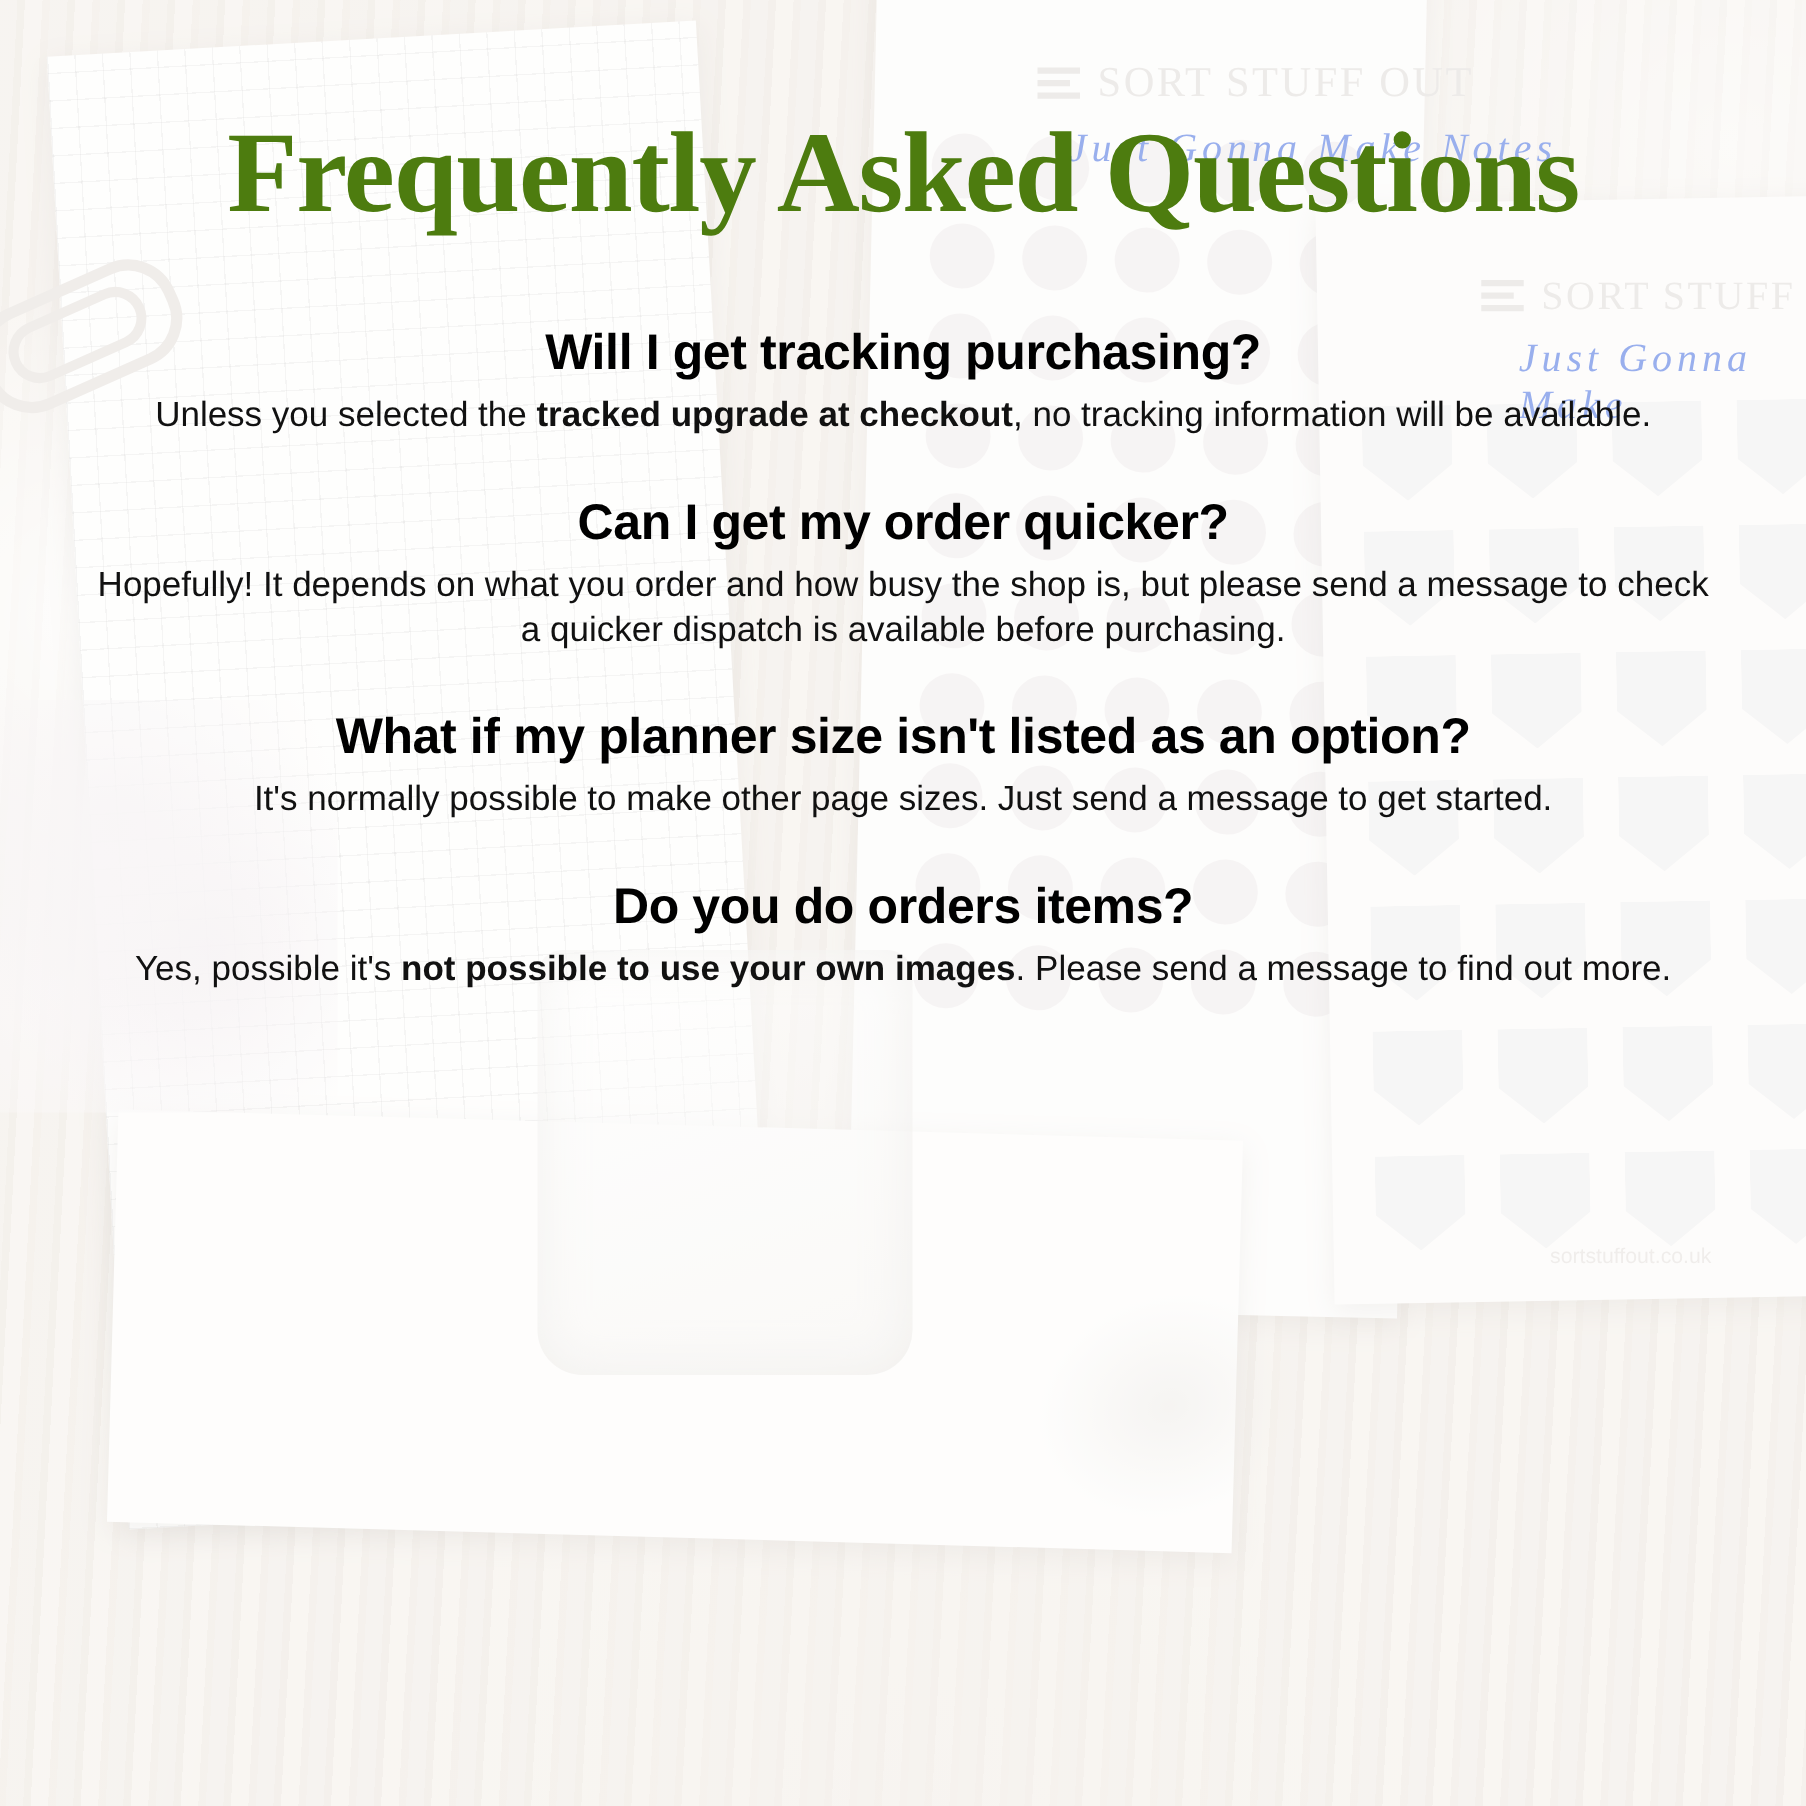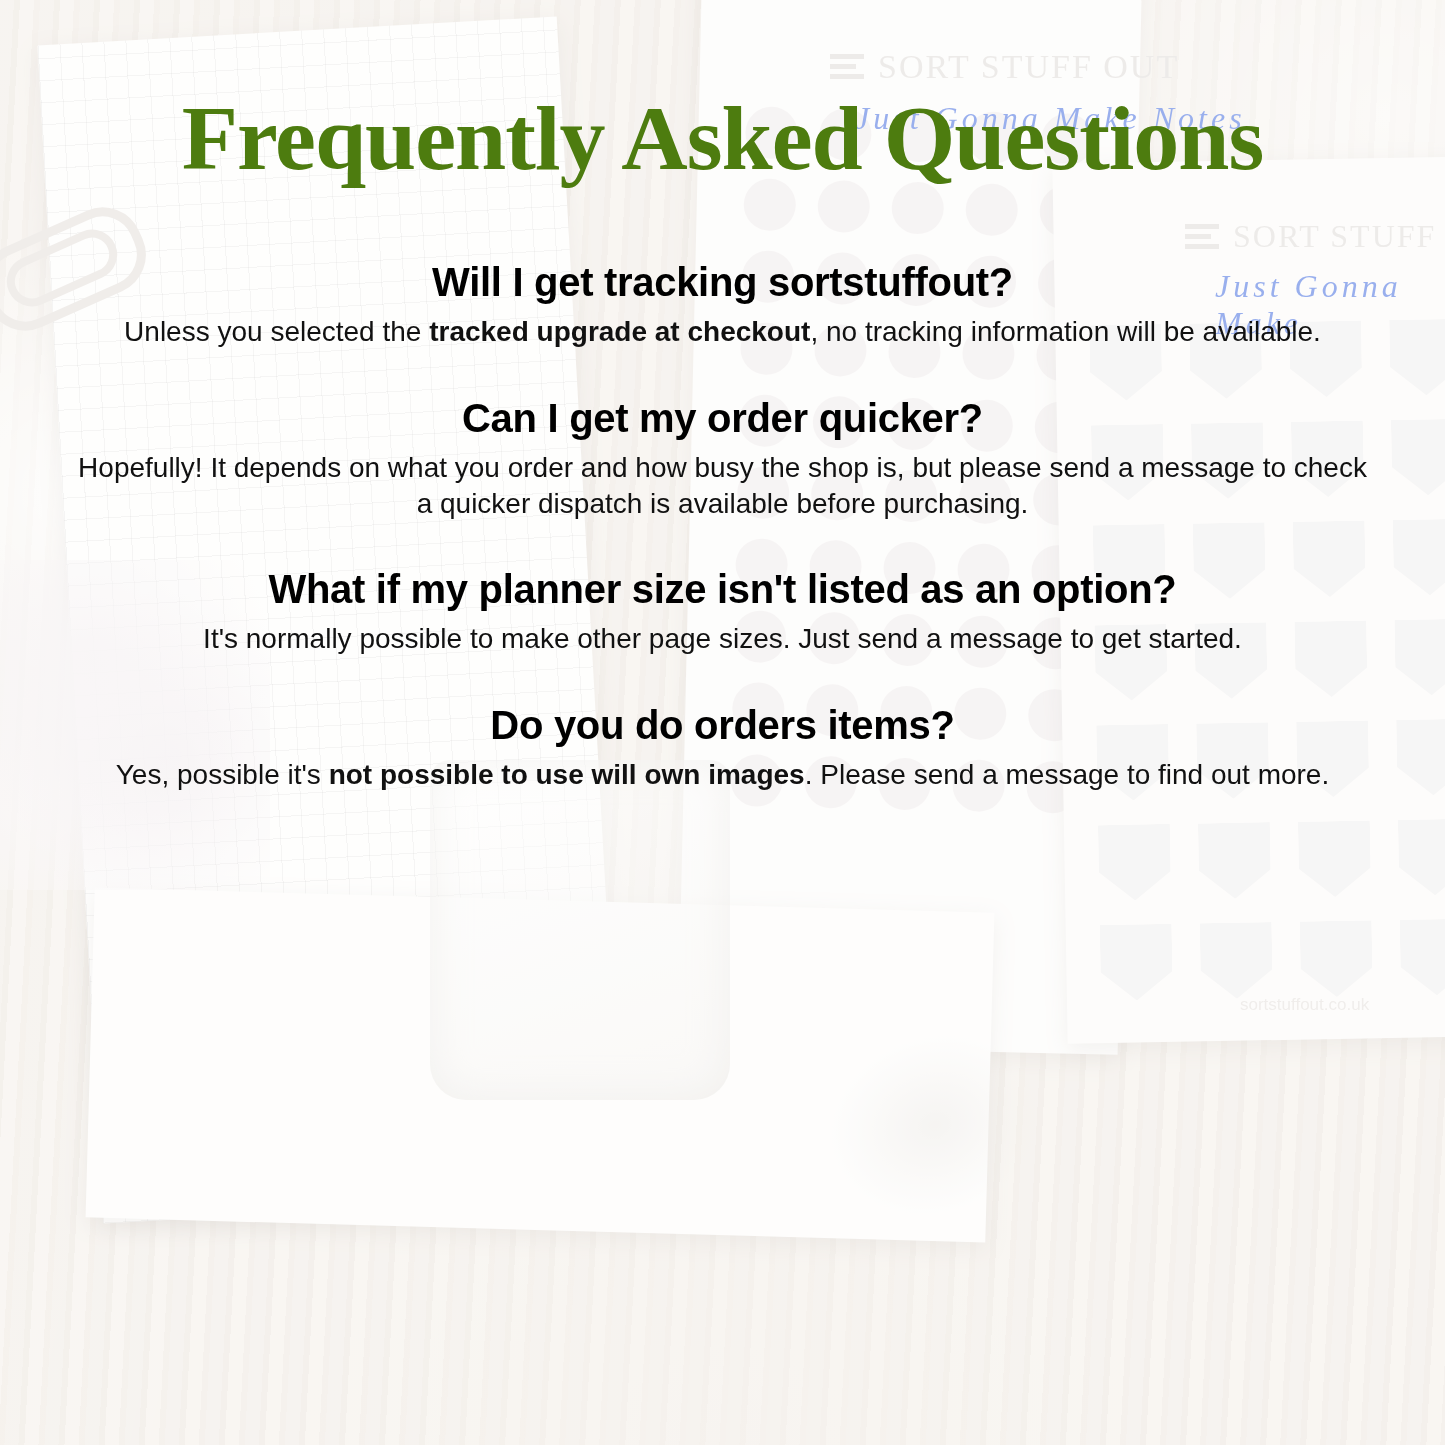--- a/index.html
+++ b/index.html
@@ -384,31 +384,31 @@
   <div class="jar"></div>
   <div class="leaf"></div>
 
   <div class="veil"></div>
 
   <div class="content">
     <h1 class="main-title">Frequently Asked Questions</h1>
 
     <div class="faq-list">
       <div class="faq-item">
-        <p class="faq-q">Will I get tracking sortstuffout?</p>
+        <p class="faq-q">Will I get tracking purchasing?</p>
         <p class="faq-a"><span>Unless you selected the </span><b>tracked upgrade at checkout</b><span>, no tracking information will be available.</span></p>
       </div>
       <div class="faq-item">
         <p class="faq-q">Can I get my order quicker?</p>
         <p class="faq-a"><span>Hopefully! It depends on what you order and how busy the shop is, but please send a message to check a quicker dispatch is available before purchasing.</span></p>
       </div>
       <div class="faq-item">
         <p class="faq-q">What if my planner size isn't listed as an option?</p>
         <p class="faq-a"><span>It's normally possible to make other page sizes. Just send a message to get started.</span></p>
       </div>
       <div class="faq-item">
         <p class="faq-q">Do you do orders items?</p>
-        <p class="faq-a"><span>Yes, possible it's </span><b>not possible to use will own images</b><span>. Please send a message to find out more.</span></p>
+        <p class="faq-a"><span>Yes, possible it's </span><b>not possible to use your own images</b><span>. Please send a message to find out more.</span></p>
       </div>
     </div>
   </div>
 
 </div>
 
 </body></html>

